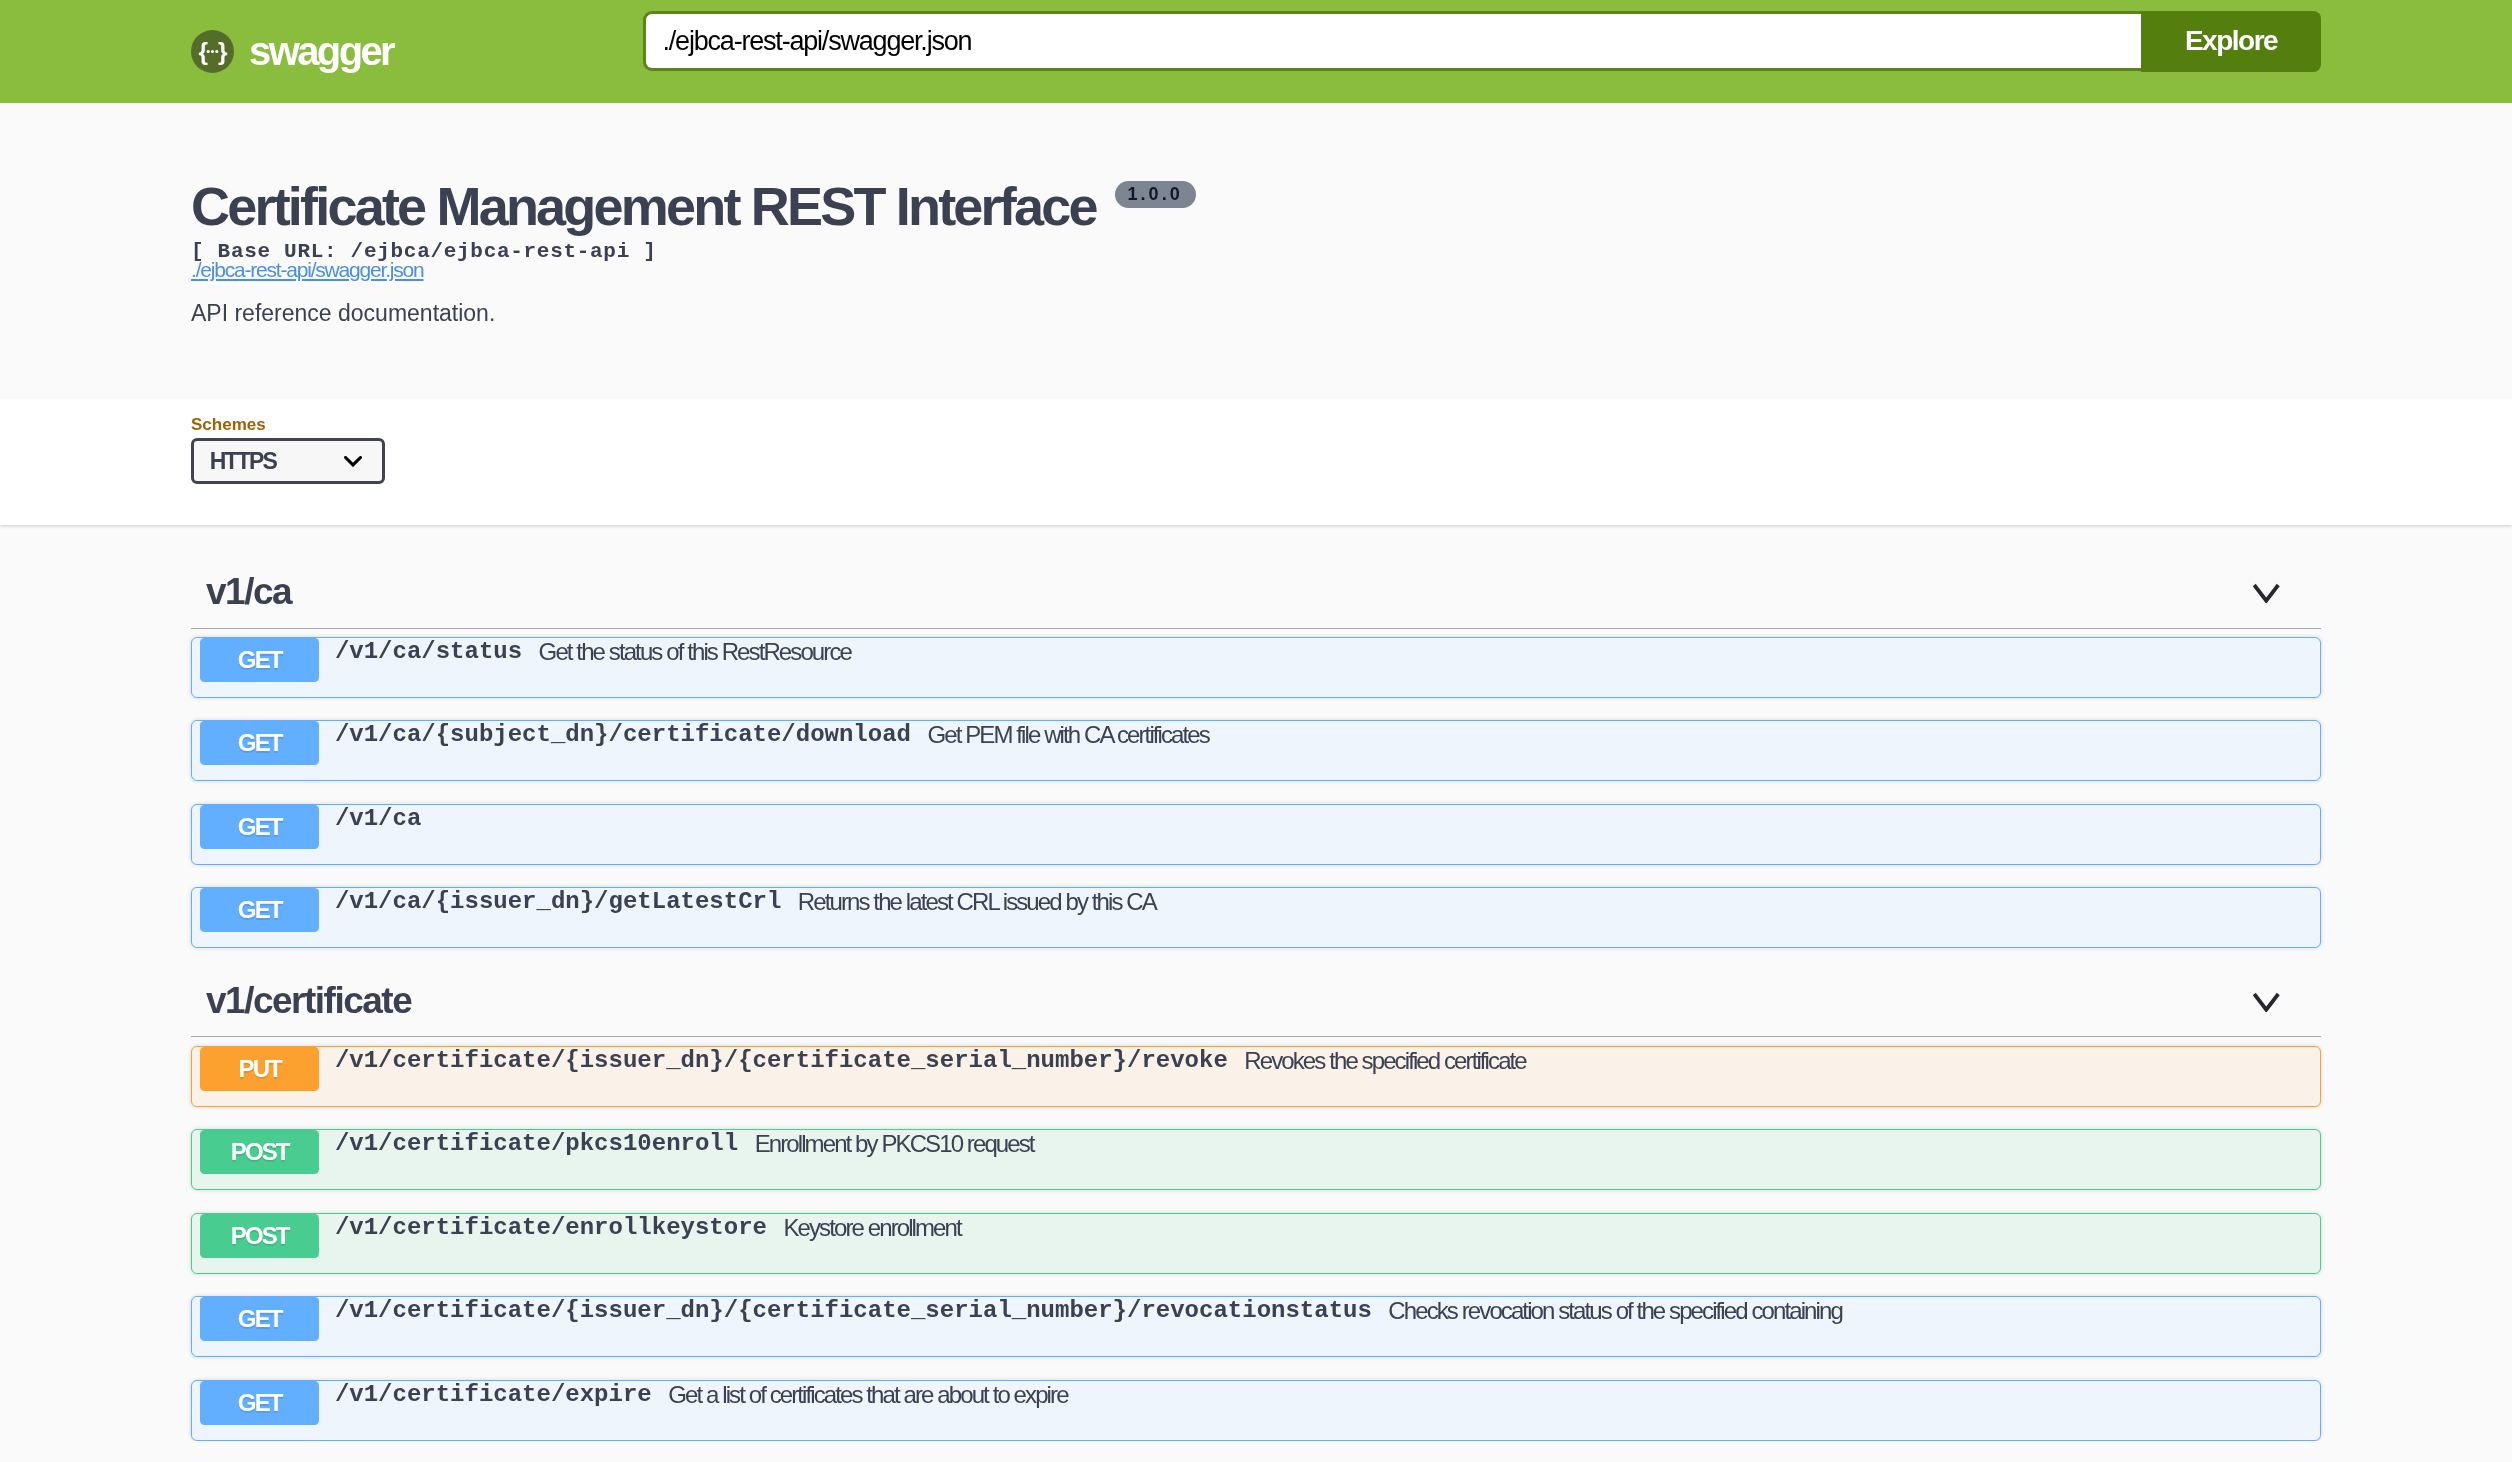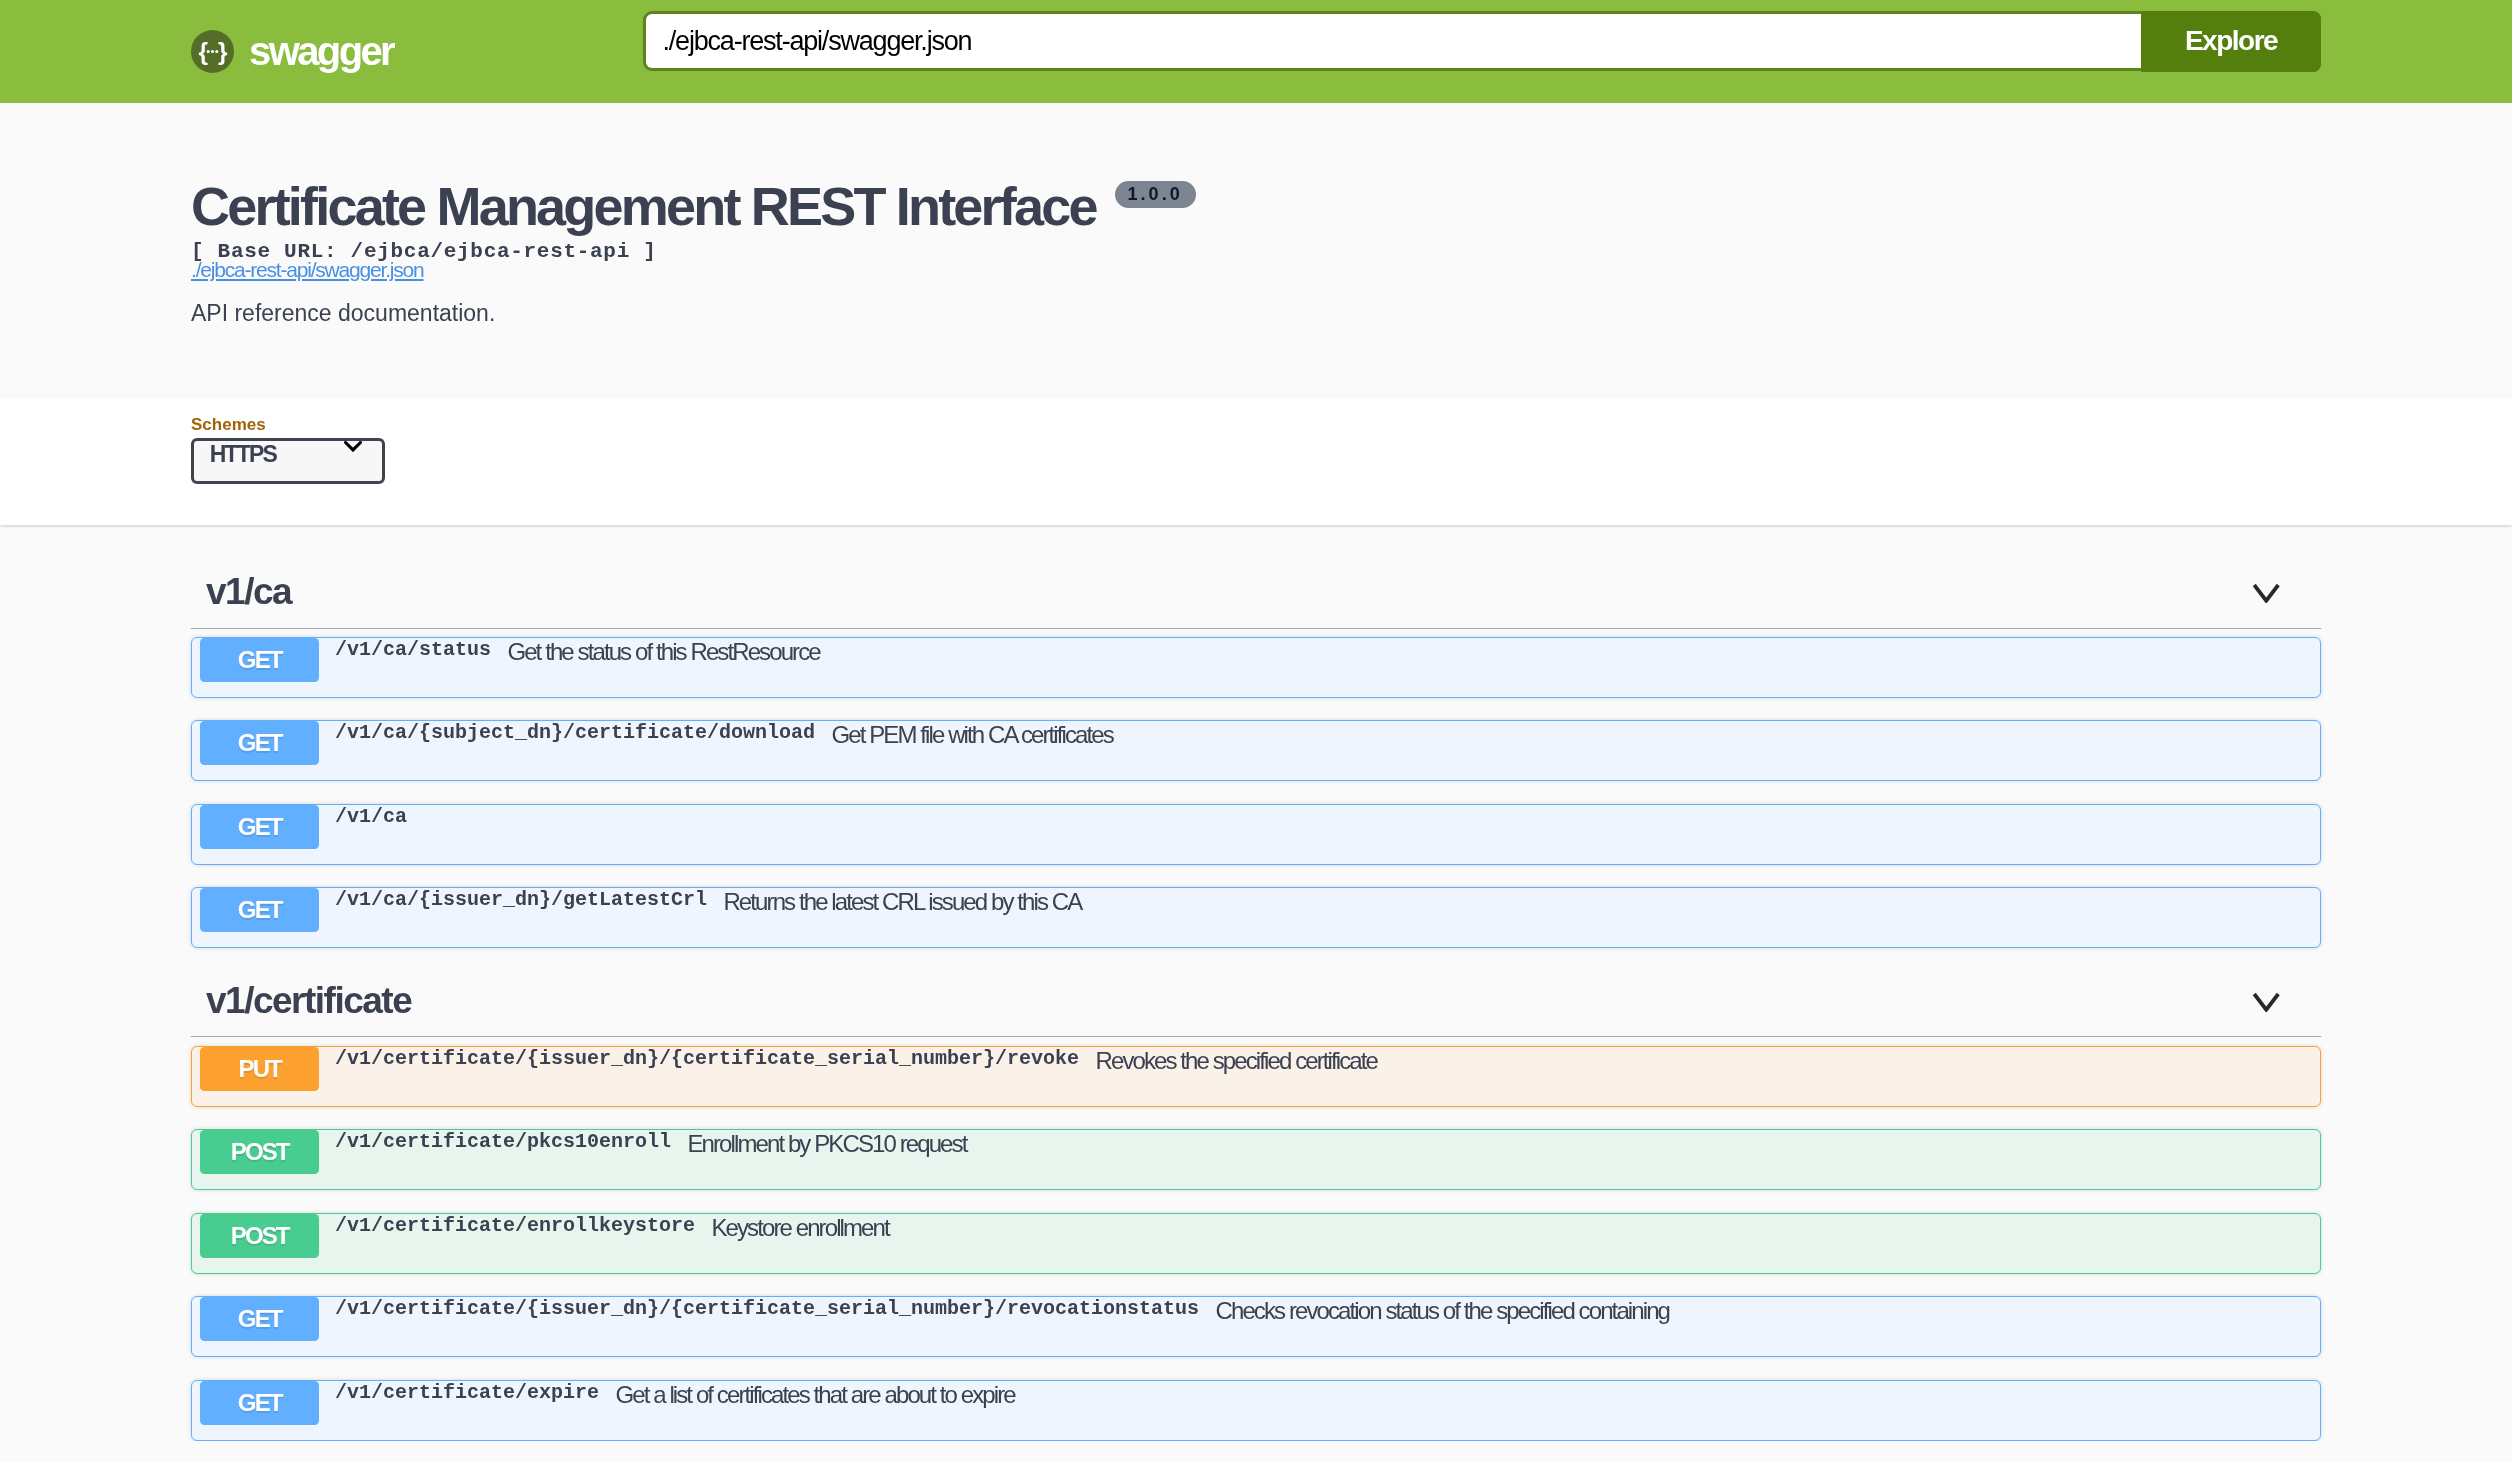--- a/index.html
+++ b/index.html
@@ -22,39 +22,39 @@
 .info { padding-top:76px; padding-bottom:7.5px; }
 .title { font-size:54px; font-weight:bold; letter-spacing:-2.8px; line-height:1; color:#3b4151; }
 .vpill { display:inline-block; vertical-align:25px; background:#7d8492; color:#0f172a; font-size:18px; font-weight:bold; letter-spacing:3.1px; border-radius:43px; height:27px; line-height:27px; padding:0 12.7px; margin-left:19px; }
 .baseurl { font-family:"Liberation Mono",monospace; font-weight:bold; font-size:21px; letter-spacing:0.7px; color:#3b4151; margin-top:6.7px; }
 .jlink { display:inline-block; font-size:21px; letter-spacing:-1.2px; color:#4990e2; text-decoration:underline; text-underline-offset:1.5px; text-decoration-thickness:2.2px; margin-top:-4.5px; }
 .apidesc { font-size:23px; color:#3b4151; margin-top:18px; }
 
 
 .schemes { background:#fff; box-shadow:0 1.5px 3px 0 rgba(0,0,0,.15); padding:16.5px 0 0 0; height:126px; margin-top:64px; }
 .slabel { font-size:17px; font-weight:bold; color:#a16207; }
-.sselect { margin-top:3px; width:194px; height:46px; background:#f7f7f7; border:3px solid #41444e; border-radius:6px; display:flex; align-items:flex-start; }
+.sselect { margin-top:3px; width:194px; height:46px; background:#f7f7f7; border:3px solid #41444e; border-radius:6px; display:flex; align-items:center; }
 .sselect .st { font-size:23px; font-weight:bold; letter-spacing:-1.8px; color:#3b4151; padding-left:15.7px; }
 .sselect svg { margin-left:auto; margin-right:20px; }
 
 
 .ops { padding-top:46px; }
 .tag { display:flex; align-items:center; padding:0 15px 4.5px 15px; border-bottom:1.5px solid rgba(59,65,81,.45); height:58px; }
 .tag .tt { font-size:37px; font-weight:bold; letter-spacing:-1.5px; color:#3b4151; position:relative; top:-4.5px; }
 .tag svg { margin-left:auto; margin-right:25.5px; position:relative; top:-4.5px; }
 .opblock { height:61px; border-radius:6px; margin-top:8.2px; display:flex; align-items:flex-start; box-shadow:0 0 4.5px rgba(0,0,0,.15); }
 .opblock.m13 { margin-top:22.5px; }
 .ob-get  { background:#eff5fc; border:1.5px solid #61affe; }
 .ob-post { background:#e8f5ef; border:1.5px solid #49cc90; }
 .ob-put  { background:#faf2e9; border:1.5px solid #fca130; }
 .mth { width:119px; height:44px; margin-left:8.2px; border-radius:4.5px; color:#fff; font-weight:bold; font-size:24px; letter-spacing:-1.9px; display:flex; align-items:center; justify-content:center; text-shadow:0 1.5px 0 rgba(0,0,0,.1); flex:none; }
 .m-get { background:#61affe; }
 .m-post { background:#49cc90; }
 .m-put { background:#fca130; }
-.path { font-family:"Liberation Mono",monospace; font-weight:bold; font-size:20px; color:#3b4151; margin-left:15.7px; white-space:nowrap; }
+.path { font-family:"Liberation Mono",monospace; font-weight:bold; font-size:24px; color:#3b4151; margin-left:15.7px; white-space:nowrap; }
 .odesc { font-size:24px; letter-spacing:-1.9px; color:#3b4151; margin-left:16.5px; white-space:nowrap; }
 .sect2 { margin-top:31px; }
 </style>
 </head>
 <body>
 
 <div class="topbar">
     <div class="wrap tb">
   <div class="logo">
     <svg width="43" height="43" viewBox="0 0 58 58">

